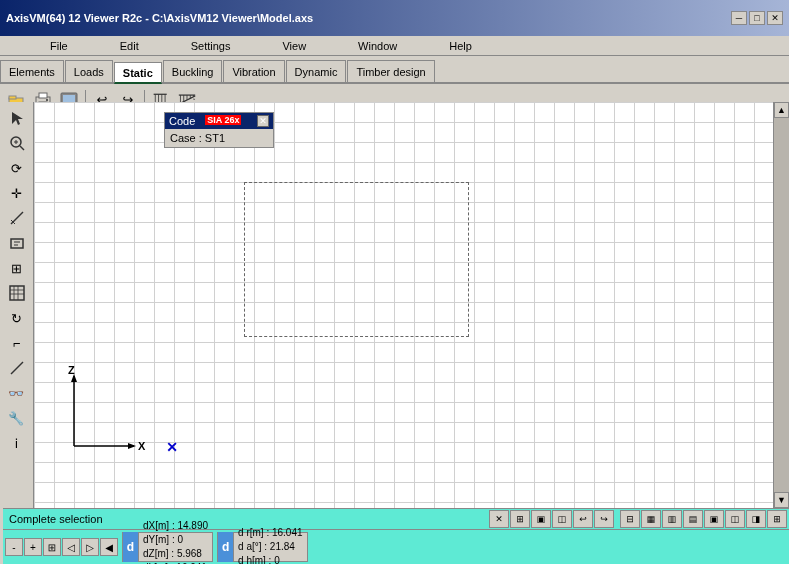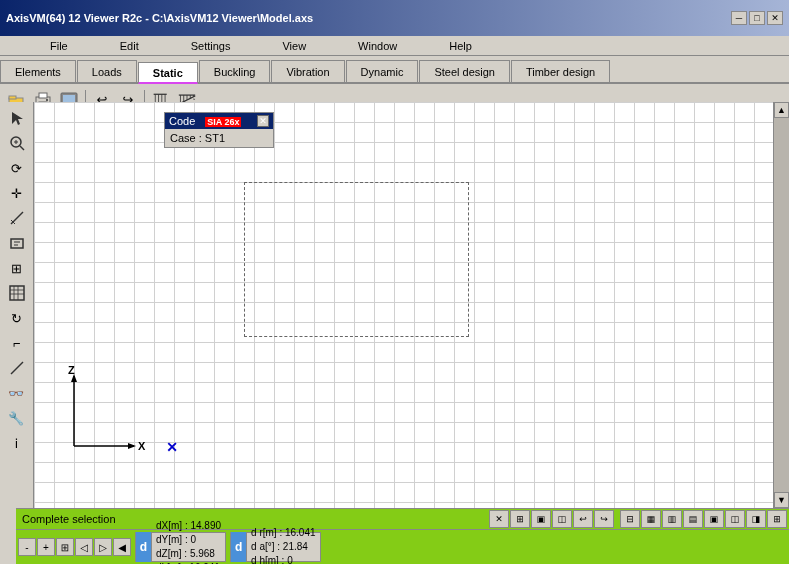--- a/index.html
+++ b/index.html
@@ -46,33 +46,33 @@
     
     .tab-bar {
       background: #d4d0c8;
       display: flex;
       align-items: flex-end;
       padding-top: 2px;
       border-bottom: 2px solid #888;
       height: 28px;
     }
     .tab {
-      padding: 2px 14px;
+      padding: 2px 8px;
       font-size: 11px;
       background: #d4d0c8;
       border: 1px solid #888;
       border-bottom: none;
       cursor: pointer;
       margin-right: 1px;
       height: 22px;
       display: flex; align-items: center;
     }
     .tab.active {
       background: white;
-      border-bottom: 2px solid #d946ef;
+      border-bottom: 2px solid #14532d;
       margin-bottom: -2px;
       font-weight: bold;
       z-index: 1;
     }
 
     
     .toolbar-row {
       display: flex;
       align-items: center;
       background: #d4d0c8;
@@ -156,21 +156,21 @@
       background: #0a246a;
       color: white;
       padding: 1px 4px;
       font-size: 11px;
       display: flex;
       align-items: center;
       justify-content: space-between;
       height: 16px;
     }
     .info-popup-title .code-label {
-      display: flex; align-items: flex-end; gap: 4px;
+      display: flex; align-items: flex-start; gap: 4px;
     }
     .info-popup-close {
       background: #d4d0c8;
       border: 1px solid #666;
       width: 12px; height: 12px;
       font-size: 9px;
       cursor: pointer;
       display: flex; align-items: center; justify-content: center;
     }
     .info-popup-body {
@@ -210,23 +210,23 @@
     }
     .scroll-track {
       flex: 1;
       width: 15px;
       background: #b8b4ac;
     }
 
     
     .bottom-area {
       position: absolute;
-      bottom: 0; left: 16px; right: 0;
+      bottom: 0; left: 3px; right: 0;
       height: 56px;
-      background: #84cc16;
+      background: #5eead4;
       border-top: 1px solid #888;
       display: flex;
       flex-direction: column;
     }
     .status-bar {
       height: 22px;
       display: flex;
       align-items: center;
       border-bottom: 1px solid #888;
     }
@@ -361,23 +361,20 @@
       <span>Static</span>
     </div>
   <div class="tab">
       <span>Buckling</span>
     </div>
   <div class="tab">
       <span>Vibration</span>
     </div>
   <div class="tab">
       <span>Dynamic</span>
-    </div>
-  <div class="tab">
-      <span>Steel design</span>
     </div>
   <div class="tab">
       <span>Timber design</span>
     </div>
 </div>
 
 <div class="toolbar-row">
 
   <button class="toolbar-btn" title="Open">
     <svg width="18" height="16" viewBox="0 0 18 16">

